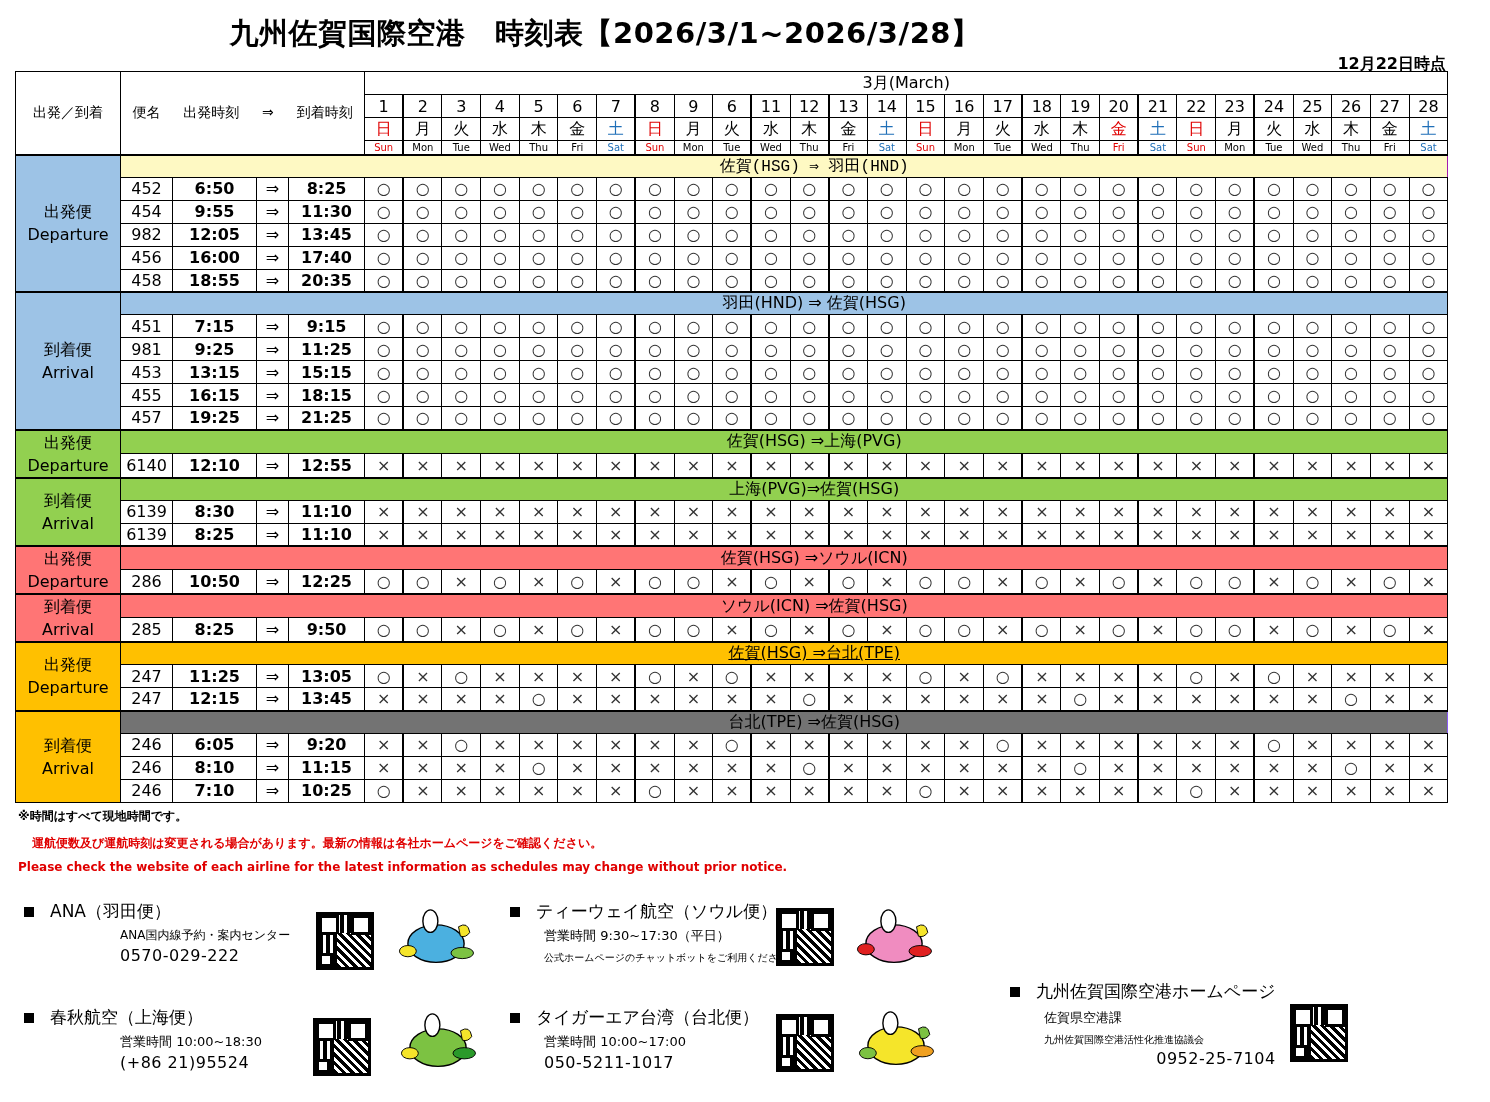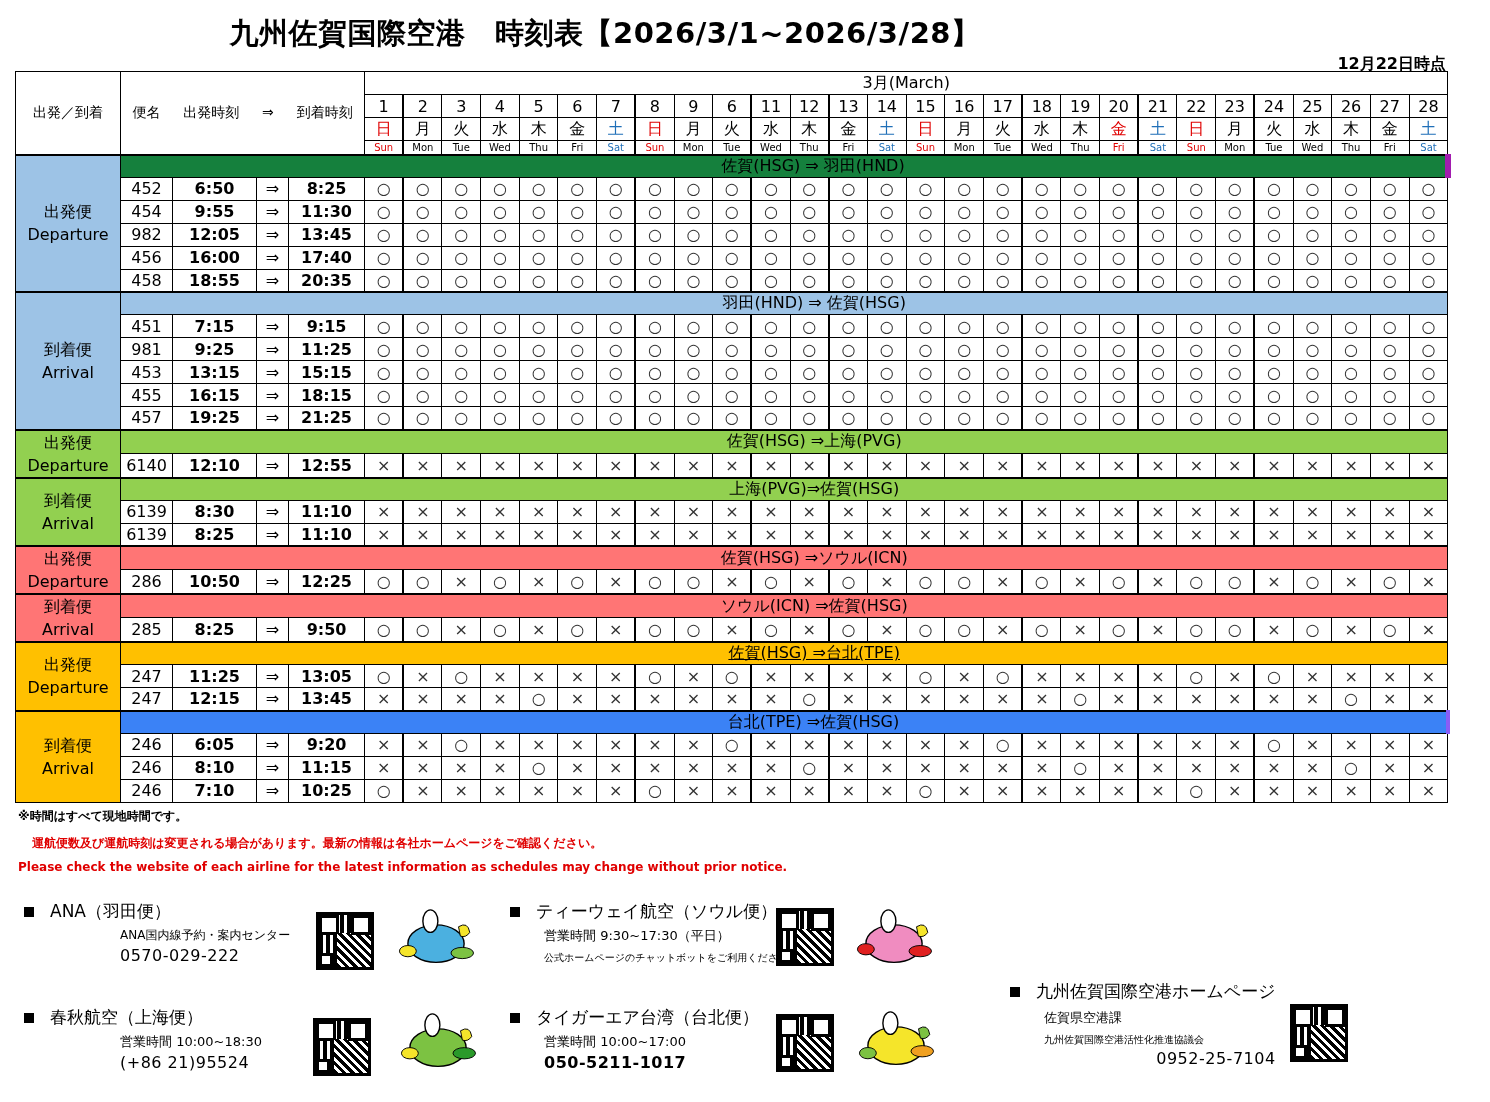--- a/index.html
+++ b/index.html
@@ -209,21 +209,21 @@
         <th class="dayeng ">Fri</th>
         <th class="dayeng sat">Sat</th>
       </tr>
     </thead>
   <tbody id="tbody">
       <tr class="route-row thickT">
         <td rowspan="6" style="background:#9dc3e6">
           <div class="grp">出発便</div>
           <div class="grp">Departure</div>
         </td>
-        <td colspan="32" class="route-label" style="background:#15803d;border-left:1px solid #000;border-right:6px solid #a21caf;">佐賀(HSG) ⇒ 羽田(HND)</td>
+        <td colspan="32" class="route-label" style="background:#fef9c3;border-left:1px solid #000;border-right:1px solid #a21caf;font-family:Liberation Mono, monospace;">佐賀(HSG) ⇒ 羽田(HND)</td>
       </tr>
       <tr class="flight-row">
         <td class="fno">452</td>
         <td class="ftime">6:50</td>
         <td>⇒</td>
         <td class="ftime">8:25</td>
         <td class="sym">○</td>
         <td class="sym thickL">○</td>
         <td class="sym">○</td>
         <td class="sym">○</td>
@@ -836,21 +836,21 @@
         <td class="sym">×</td>
         <td class="sym">○</td>
         <td class="sym">×</td>
         <td class="sym">×</td>
       </tr>
       <tr class="route-row thickT">
         <td rowspan="4" style="background:#ffc000">
           <div class="grp">到着便</div>
           <div class="grp">Arrival</div>
         </td>
-        <td colspan="32" class="route-label" style="background:#3b82f6;border-left:1px solid #000;border-right:4px solid #8b5cf6;">台北(TPE) ⇒佐賀(HSG)</td>
+        <td colspan="32" class="route-label" style="background:#737373;border-left:1px solid #000;border-right:1px solid #8b5cf6;">台北(TPE) ⇒佐賀(HSG)</td>
       </tr>
       <tr class="flight-row">
         <td class="fno">246</td>
         <td class="ftime">6:05</td>
         <td>⇒</td>
         <td class="ftime">9:20</td>
         <td class="sym">×</td>
         <td class="sym thickL">×</td>
         <td class="sym">○</td>
         <td class="sym">×</td>
@@ -1003,21 +1003,21 @@
   <ellipse cx="42" cy="38" rx="30" ry="20" fill="#7cc242" stroke="#000" stroke-width="1.5"></ellipse>
   <ellipse cx="36" cy="14" rx="8" ry="12" fill="#fff" stroke="#000" stroke-width="1.5"></ellipse>
   <path d="M66 20 q10 -6 12 6 q-4 6 -10 4z" fill="#f5e52a" stroke="#000"></path>
   <ellipse cx="70" cy="44" rx="12" ry="6" fill="#2a9a2a" stroke="#000"></ellipse>
   <ellipse cx="12" cy="44" rx="9" ry="6" fill="#f5e52a" stroke="#000"></ellipse>
 </svg>
 
 <div class="contact" style="left:510px; top:1006px;">
   <div class="head"><span class="sq"></span><span>タイガーエア台湾（台北便）</span></div>
   <div class="sub" style="margin-left:34px; font-size:13px;">営業時間 10:00~17:00</div>
-  <div class="tel" style="margin-left:34px;font-weight:bold;">050-5211-1017</div>
+  <div class="tel" style="margin-left:34px;">050-5211-1017</div>
 </div>
 <div class="qr" style="left:776px; top:1014px;">
     <div class="noise"></div>
     <div class="qc"></div>
   </div>
 <svg class="mascot" style="left:854px; top:1010px;" viewBox="0 0 84 64">
   <ellipse cx="42" cy="38" rx="30" ry="20" fill="#f5e52a" stroke="#000" stroke-width="1.5"></ellipse>
   <ellipse cx="36" cy="14" rx="8" ry="12" fill="#fff" stroke="#000" stroke-width="1.5"></ellipse>
   <path d="M66 20 q10 -6 12 6 q-4 6 -10 4z" fill="#7cc242" stroke="#000"></path>
   <ellipse cx="70" cy="44" rx="12" ry="6" fill="#f0a020" stroke="#000"></ellipse>

